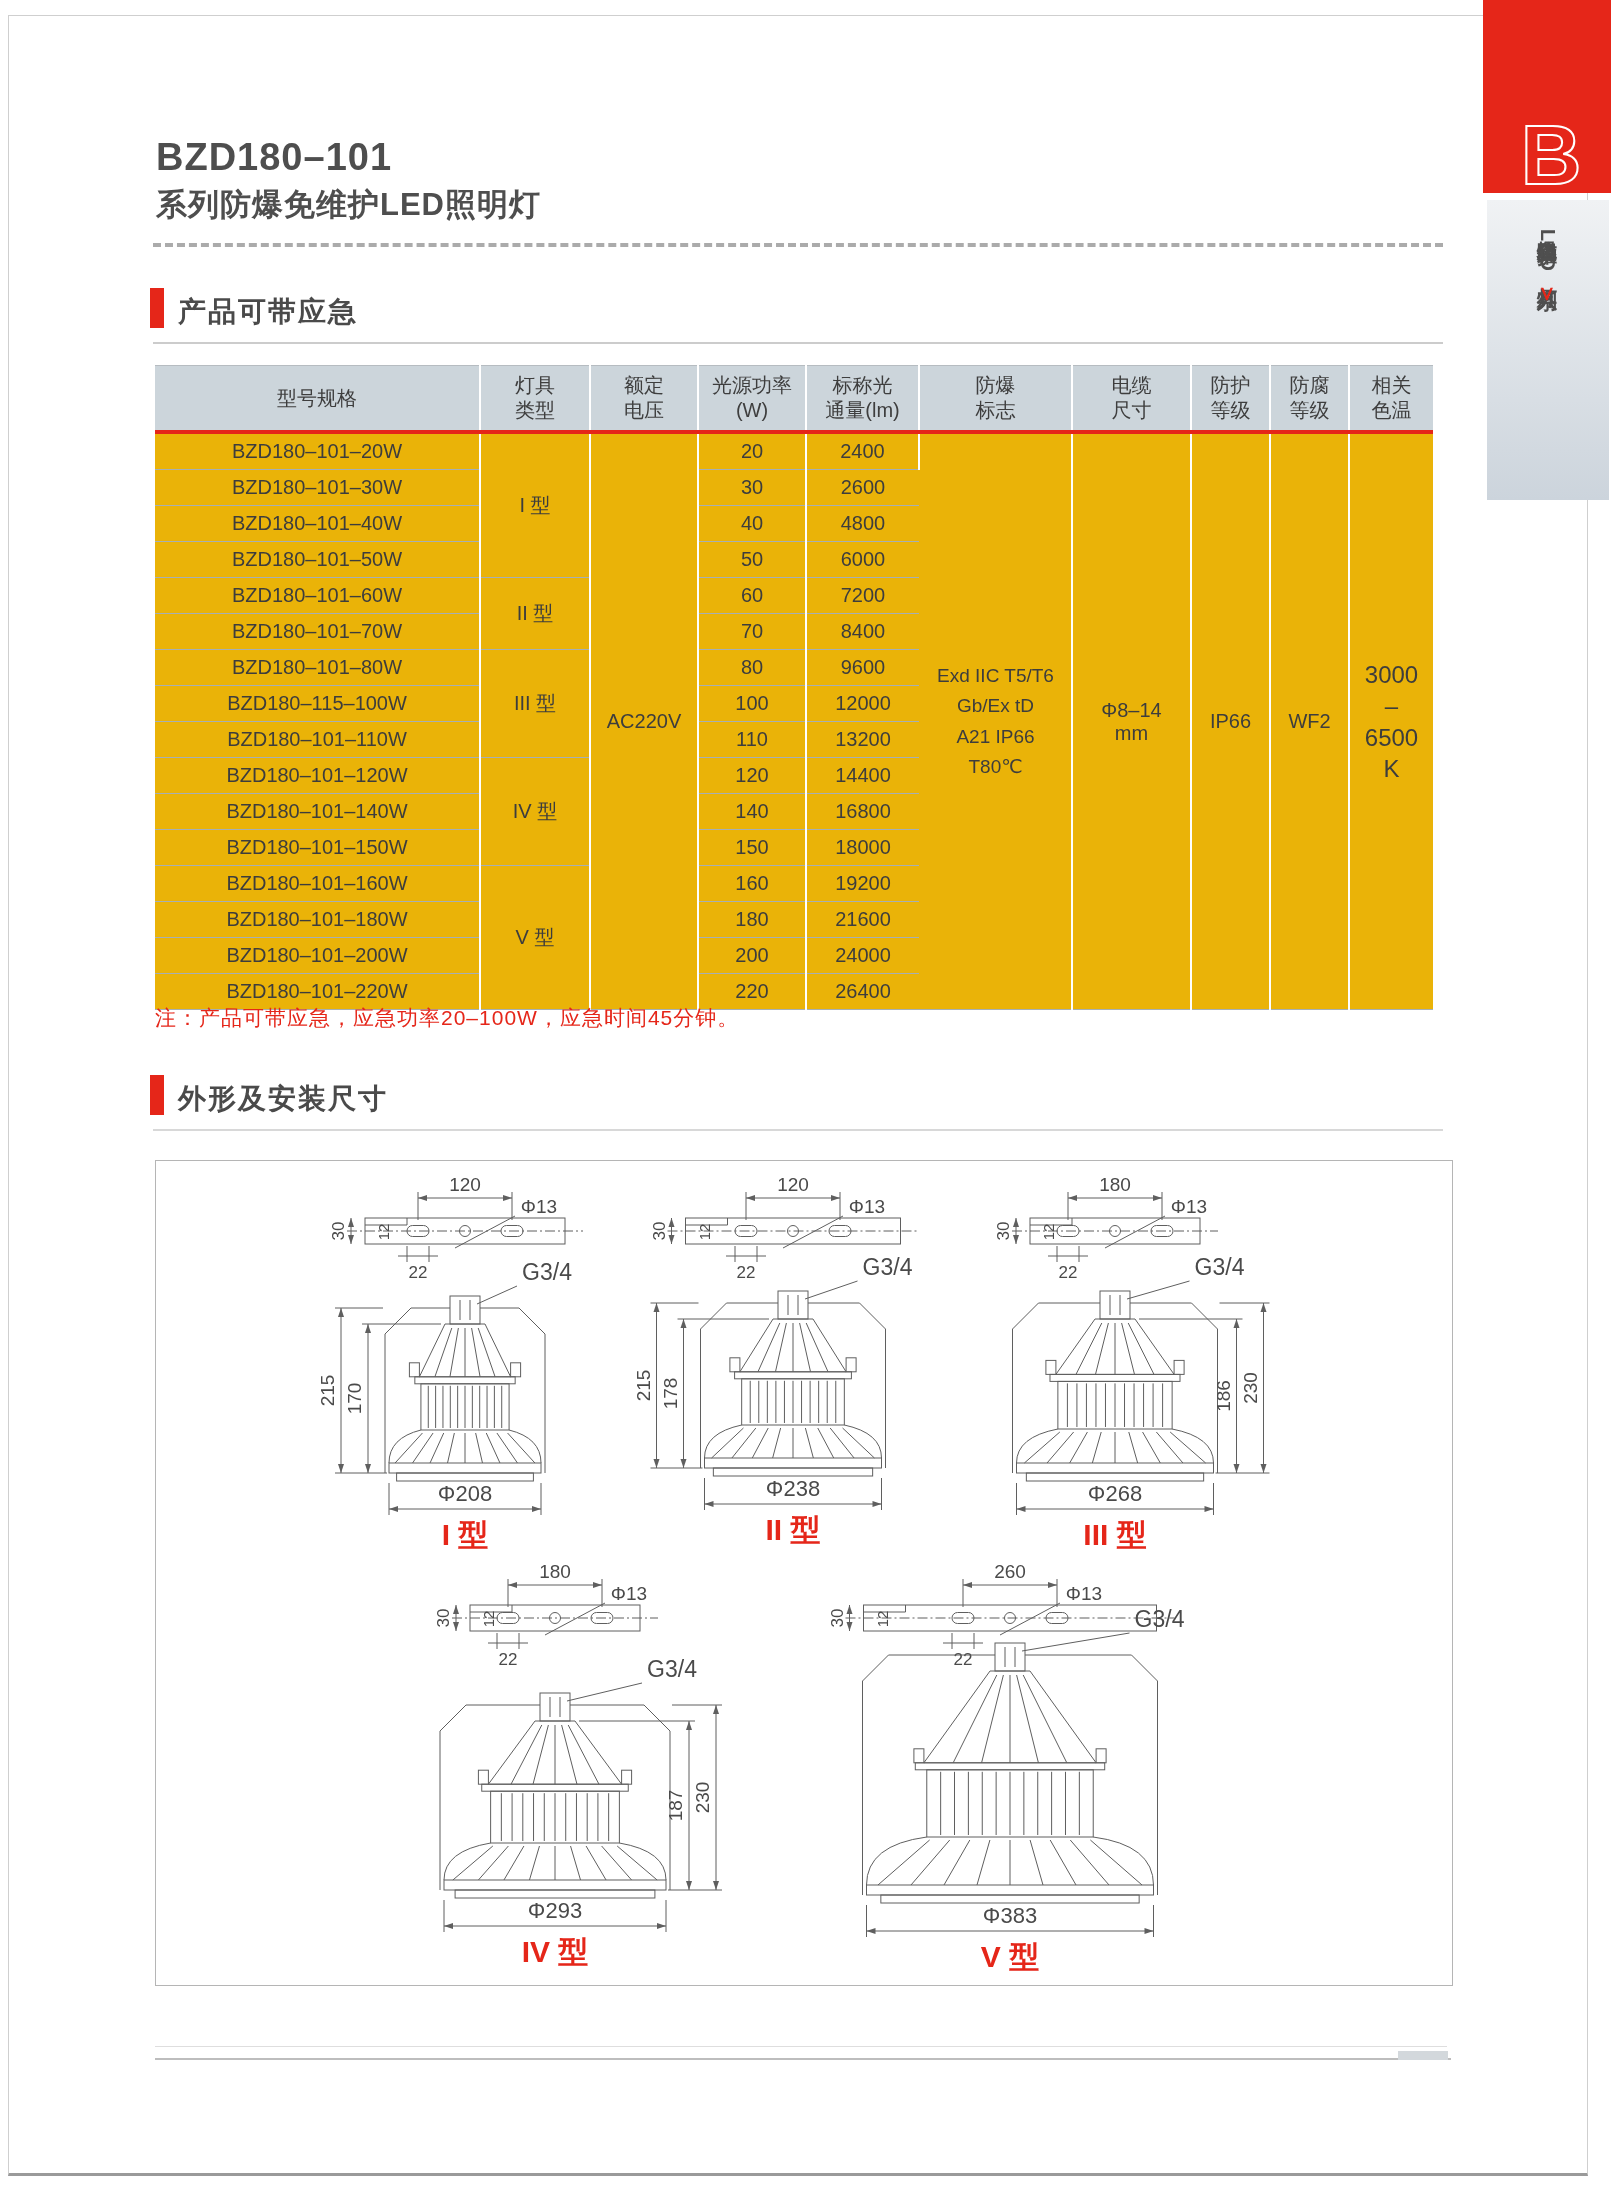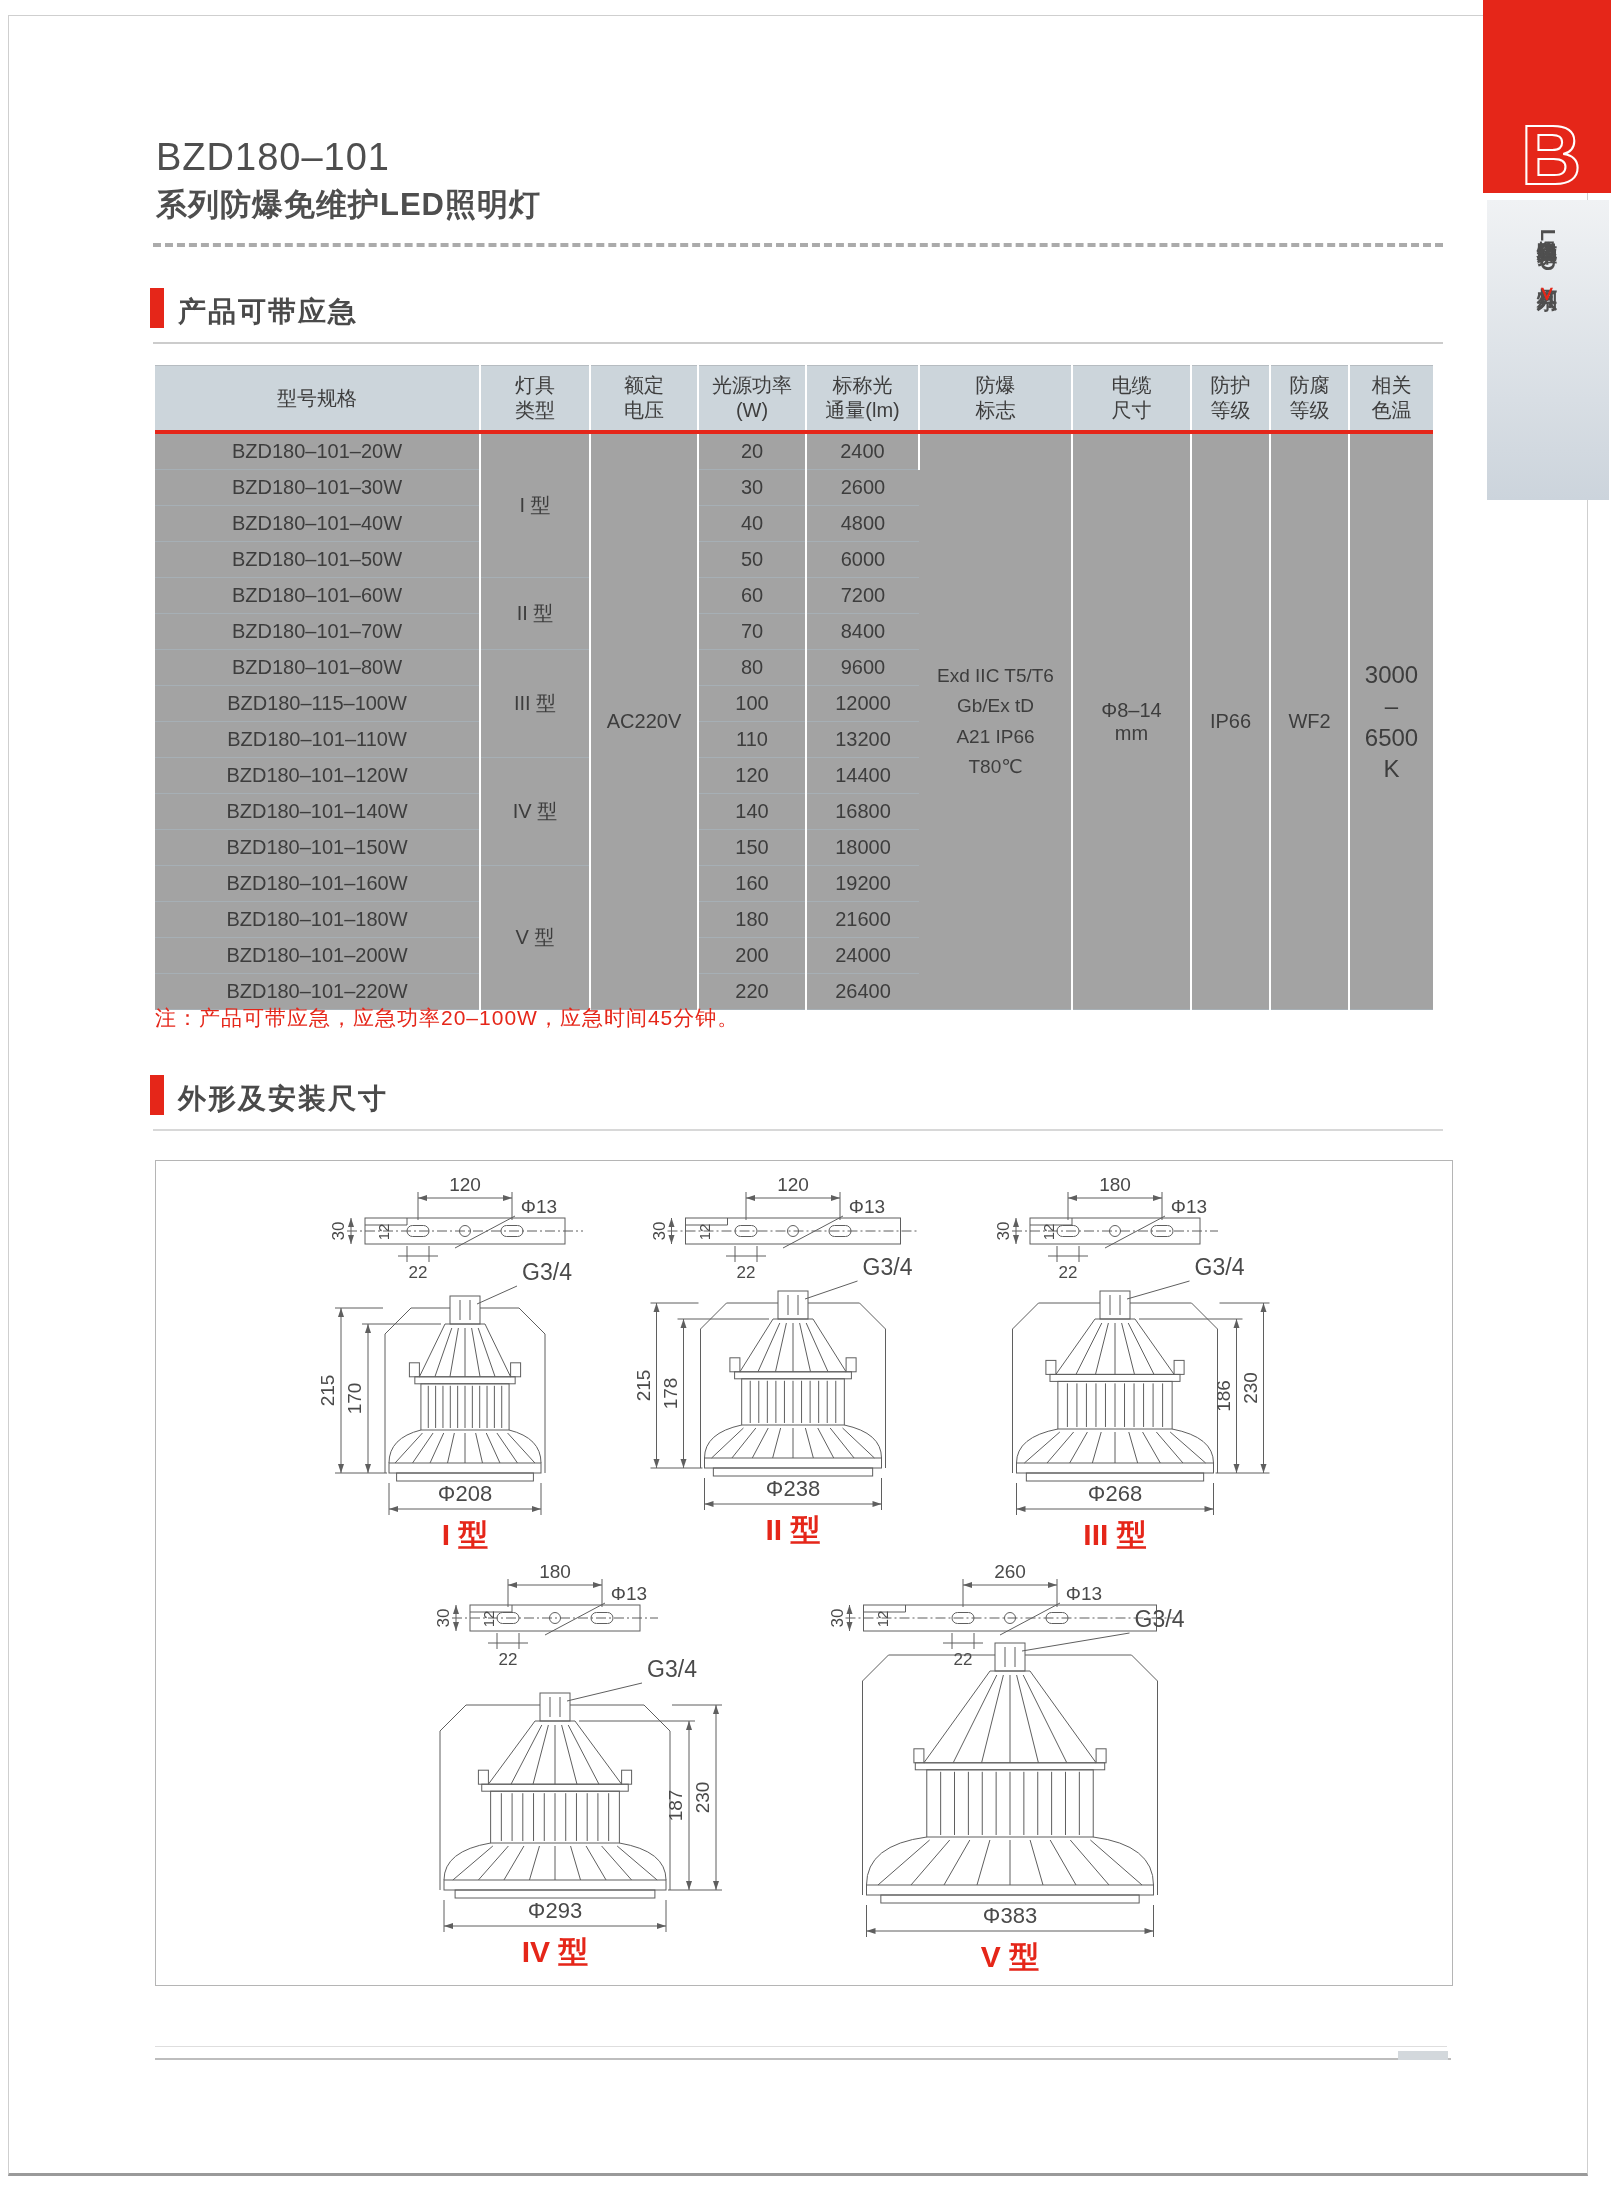--- a/index.html
+++ b/index.html
@@ -6,36 +6,36 @@
   body{
     width:1611px;height:2200px;position:relative;background:#fff;
     font-family:"Liberation Sans","DejaVu Sans",sans-serif;overflow:hidden;
   }
   .abs{position:absolute;}
   
   .page-border{left:8px;top:15px;width:1578px;height:2157px;
     border:1px solid #cfcfcf;border-bottom:3px solid #9a9a9a;}
   
   .title-block{left:156px;top:136px;color:#4e4e4e;}
-  .title-line1{font-size:38px;font-weight:normal;letter-spacing:1px;}
+  .title-line1{font-size:38px;font-weight:bold;letter-spacing:1px;}
   .title-line2{font-size:31px;font-weight:bold;margin-top:5px;letter-spacing:1px;text-align:right;}
   .dash-divider{left:153px;top:243px;width:1290px;border-top:4px dashed #ababab;}
   
   .sec-bar{width:14px;height:40px;background:#e52619;}
   .sec-title{font-size:28px;font-weight:bold;color:#4a4a4a;letter-spacing:2px;}
   .sec-underline{height:2px;background:#cccccc;}
   
   #spec-table{position:absolute;left:155px;top:365px;width:1278px;
     border-collapse:collapse;table-layout:fixed;border-top:1px solid #b6bcc1;}
   #spec-table thead td{
     background:#ccd5db;height:62px;text-align:center;vertical-align:middle;
     font-size:20px;color:#3e3e3e;white-space:pre-line;line-height:1.25;
     border-right:2px solid #fff;border-bottom:4px solid #e52619;}
   #spec-table tbody td{
-    background:#a3a3a3;height:35px;text-align:center;vertical-align:middle;
+    background:#eab308;height:35px;text-align:center;vertical-align:middle;
     font-size:20px;color:#3d3d3d;border-bottom:1px solid #a6afb5;
     border-right:2px solid #fff;padding:0;}
   #spec-table td:last-child{border-right:none;}
   #spec-table .ex-cell{font-size:19px;line-height:1.6;white-space:pre-line;}
   #spec-table .pre{white-space:pre-line;}
   #spec-table .cct-cell{font-size:24px;line-height:1.3;white-space:pre-line;}
   
   .note{left:155px;top:1004px;font-size:21px;color:#e52619;letter-spacing:1px;}
   
   .drawings-box{left:155px;top:1160px;width:1296px;height:824px;border:1px solid #b5b5b5;background:#fff;}

